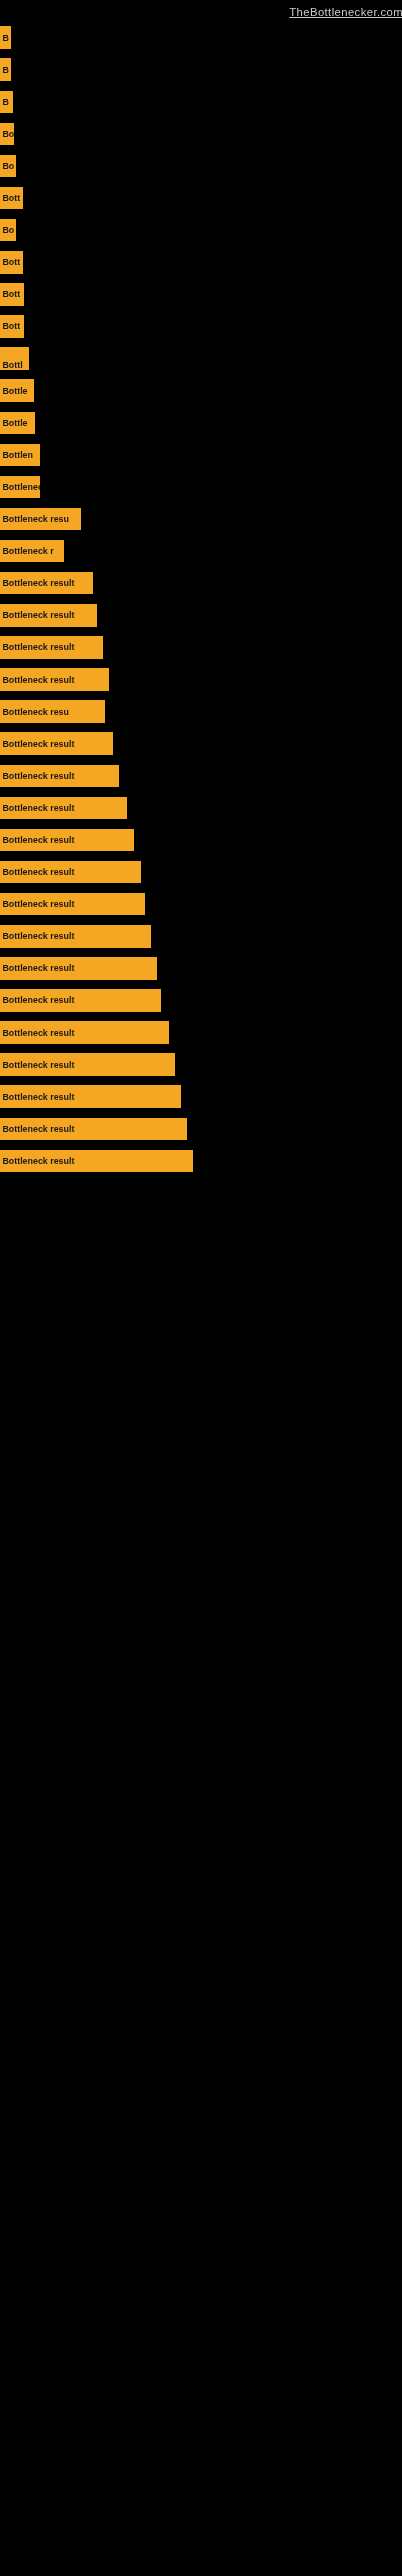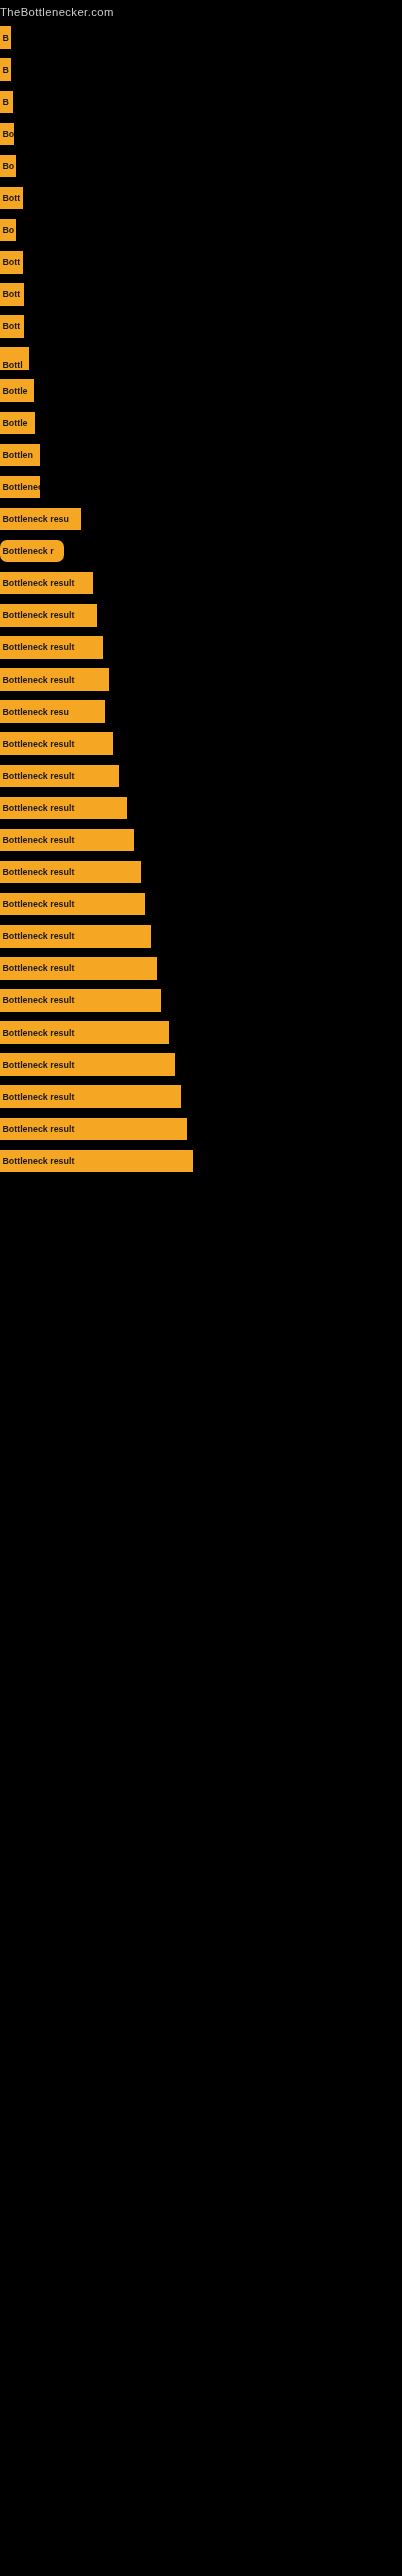--- a/index.html
+++ b/index.html
@@ -6,23 +6,24 @@
     body {
       background-color: #000;
       width: 403px;
       min-height: 2576px;
       font-family: Arial, sans-serif;
       position: relative;
     }
     .site-title {
       color: #ccc;
       font-size: 11.3px;
-      text-align: left;
+      text-align: right;
       padding: 6.4px 0 3.2px 0;
       letter-spacing: 0.4px;
+      text-decoration: underline;
     }
     .bar-container {
       display: flex;
       align-items: center;
       margin: 0 0 0 0;
       padding: 4.8px 0 4.8px 0;
     }
     .bar {
       background-color: #f5a623;
       height: 22.5px;
@@ -119,21 +120,21 @@
       <div class="bar" style="width: 40px;">
         <span class="bar-label">Bottleneck</span>
       </div>
     </div>
     <div class="bar-container">
       <div class="bar" style="width: 81px;">
         <span class="bar-label">Bottleneck resu</span>
       </div>
     </div>
     <div class="bar-container">
-      <div class="bar" style="width: 64px; border-radius: 7px;">
+      <div class="bar" style="width: 64px;">
         <span class="bar-label">Bottleneck r</span>
       </div>
     </div>
     <div class="bar-container">
       <div class="bar" style="width: 93px;">
         <span class="bar-label">Bottleneck result</span>
       </div>
     </div>
     <div class="bar-container">
       <div class="bar" style="width: 97px;">

